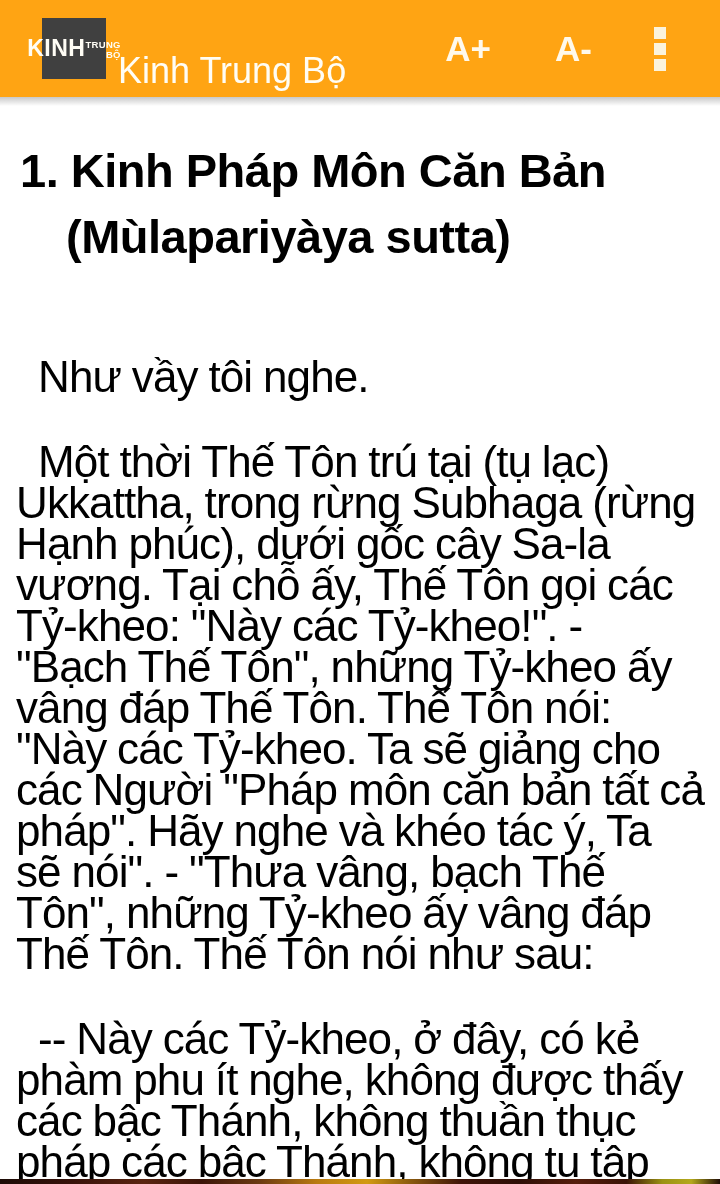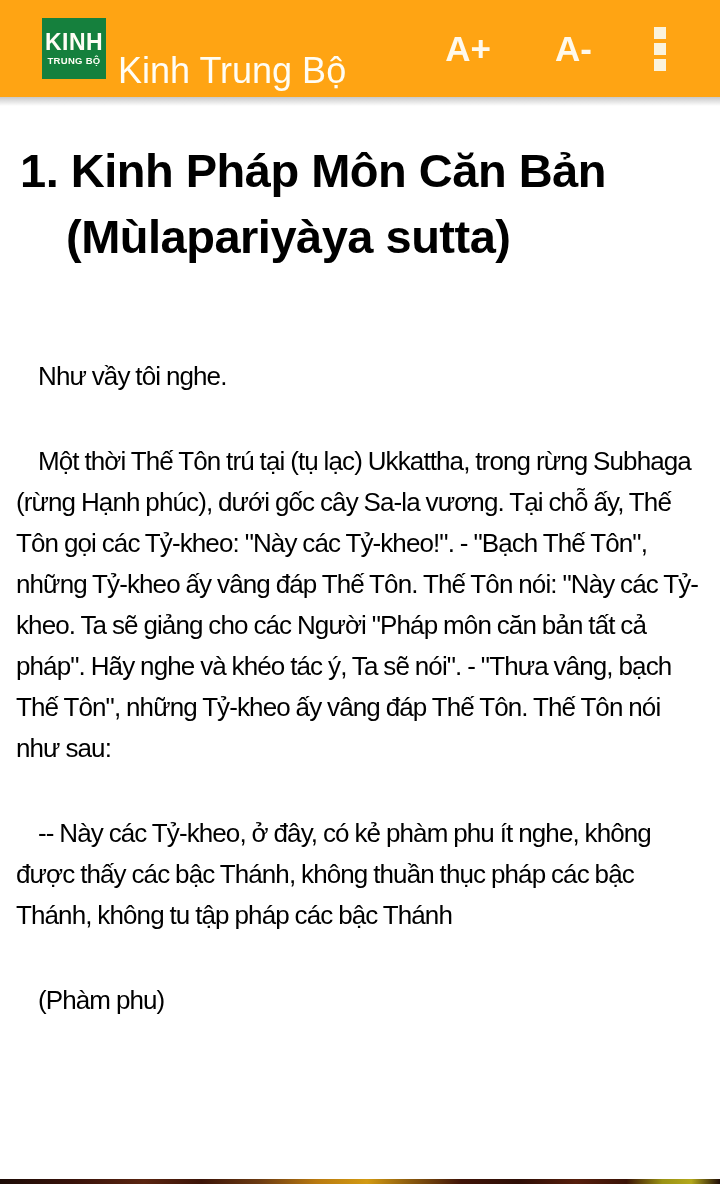--- a/index.html
+++ b/index.html
@@ -18,24 +18,24 @@
     height: 97px;
     background: #FFA413;
     display: flex;
     align-items: center;
     box-sizing: border-box;
     padding: 0 50px 0 42px;
   }
   .app-logo {
     width: 64px;
     height: 61px;
-    background: #15803d;
+    background: #404040;
     color: #FFFDF5;
     display: flex;
-    flex-direction: column;
+    flex-direction: row;
     align-items: center;
     justify-content: center;
     line-height: 1;
     flex: 0 0 auto;
   }
   .app-logo .logo-l1 { font-size: 23px; font-weight: bold; letter-spacing: 0.5px; }
   .app-logo .logo-l2 { font-size: 9.5px; font-weight: bold; margin-top: 2px; letter-spacing: 0.3px; text-align: right; }
   .app-title {
     color: #FFFDF5;
     font-size: 36px;
@@ -83,21 +83,21 @@
   .sutta-title {
     font-size: 47px;
     line-height: 66px;
     font-weight: bold;
     letter-spacing: -0.5px;
     margin: 32px 0 86px 0;
     padding-left: 50px;
     text-indent: -46px;
   }
   .content p {
-    font-size: 26px;
+    font-size: 44px;
     line-height: 41px;
     letter-spacing: -0.9px;
     margin: 8px 0 44px 0;
     text-indent: 22px;
     word-spacing: -0.5px;
   }
 
   
   .banner-edge {
     position: absolute;

